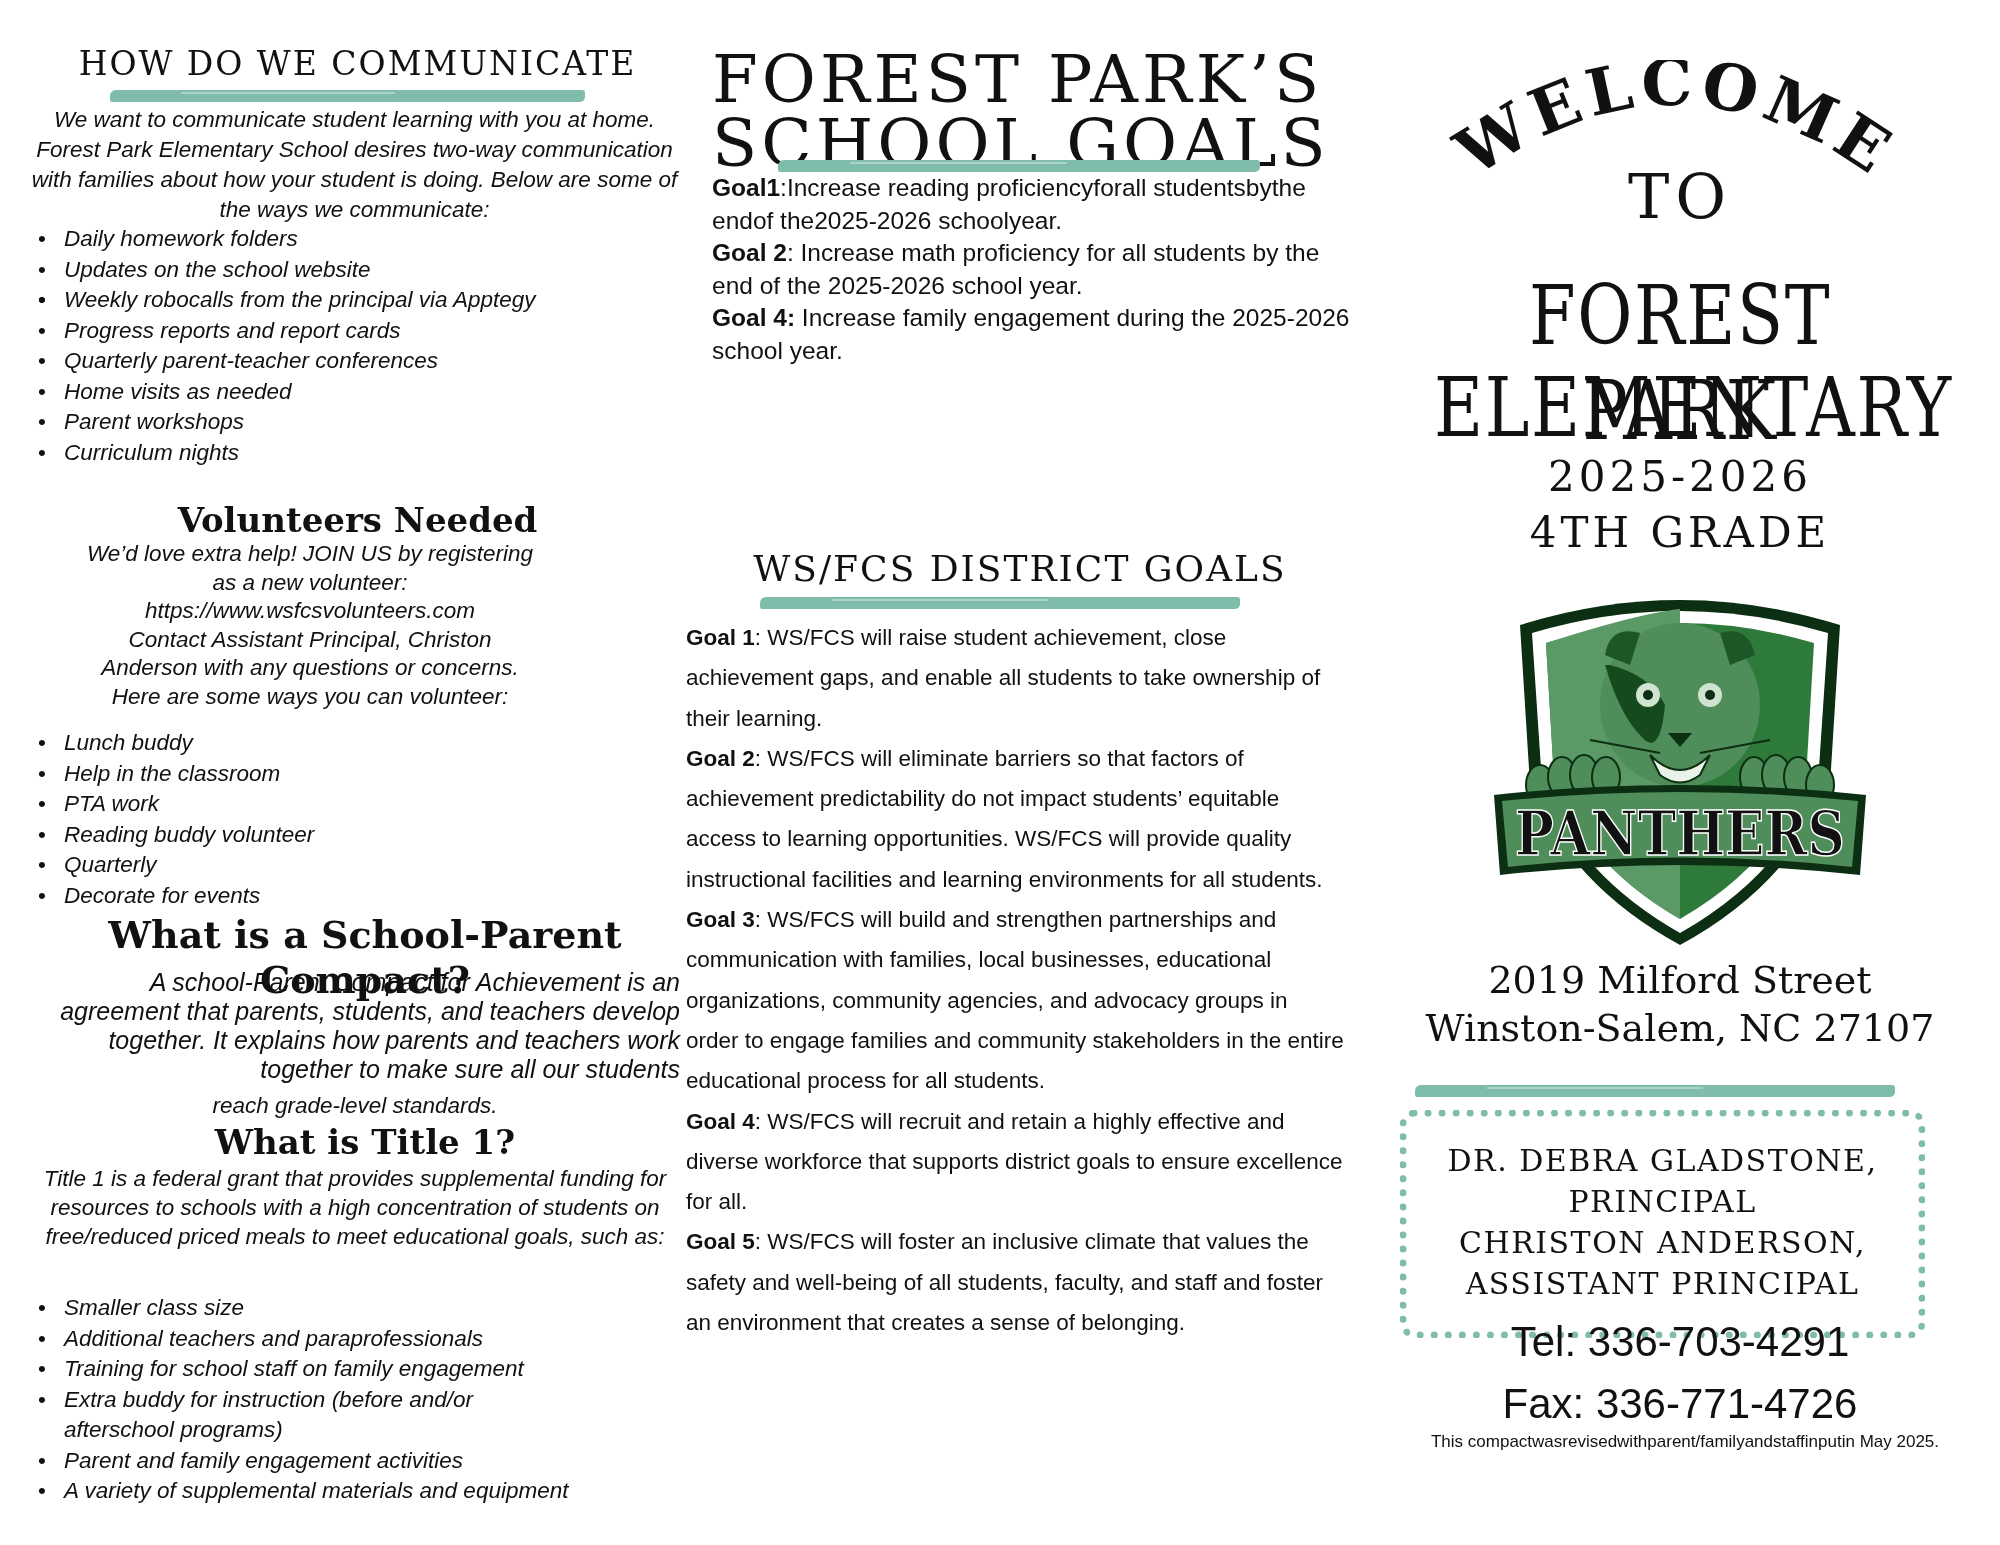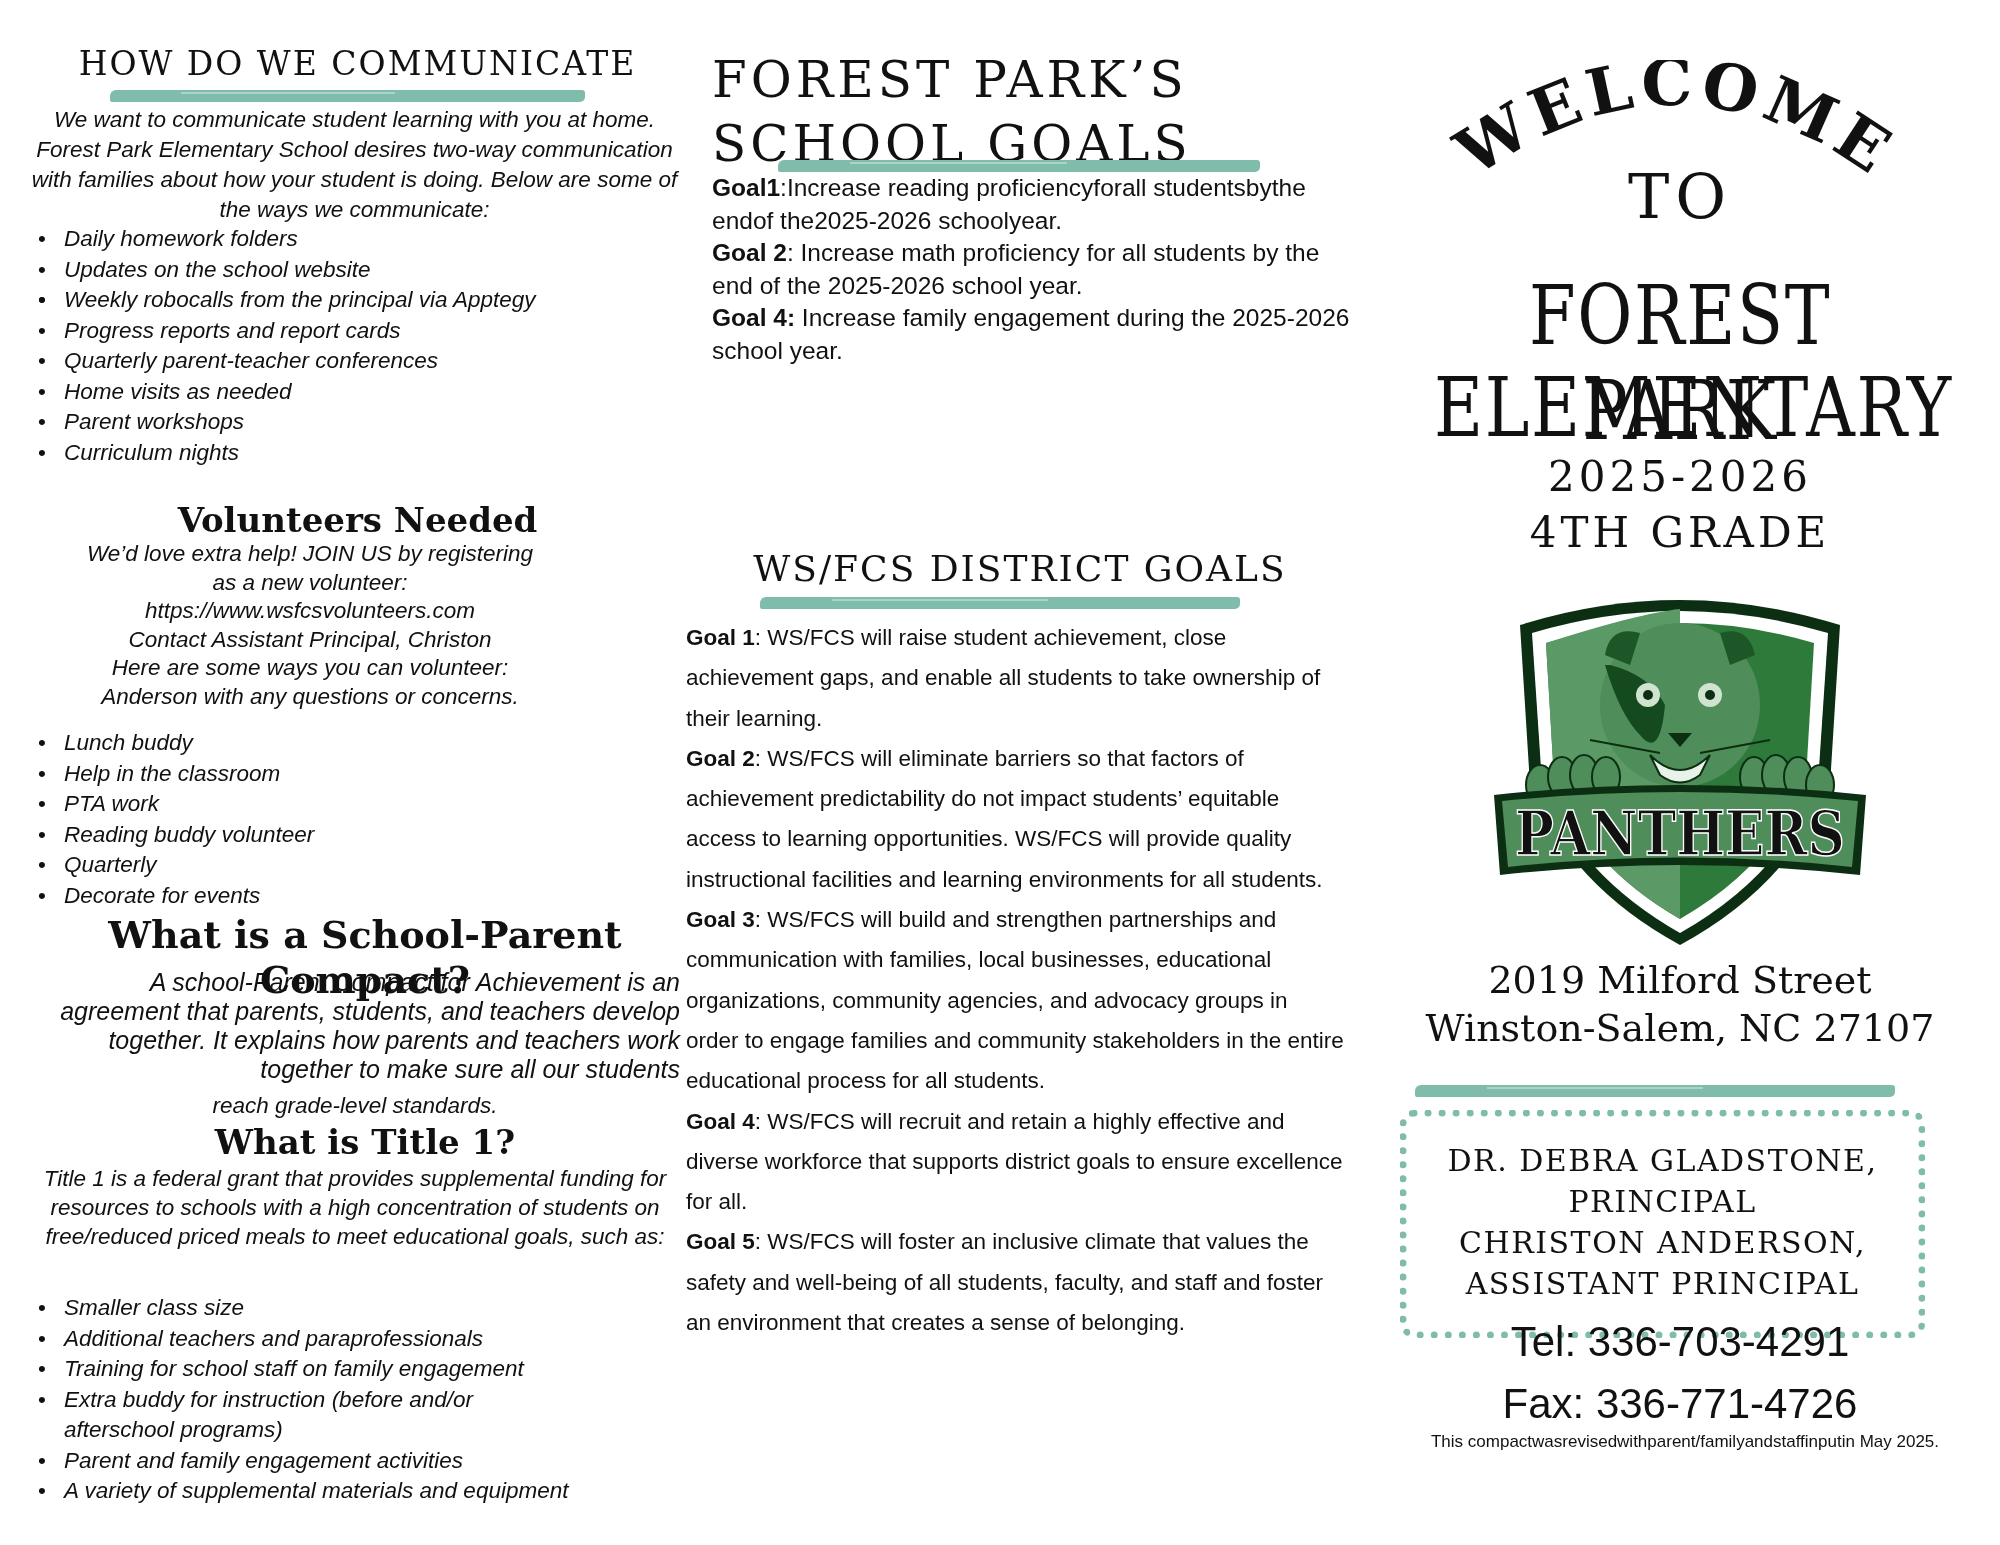--- a/index.html
+++ b/index.html
@@ -25,21 +25,21 @@
   .vol-list li { line-height:30.8px; }
   .h-compact { left:40px; width:650px; top:912px; font-size:38px; font-weight:bold; }
   .compact-text { left:30px; width:650px; top:968px; font-size:25px; line-height:29px;text-align:right; }
   .compact-last { left:30px; width:650px; top:1093px; font-size:22.5px; }
   .h-title1 { left:40px; width:650px; top:1122px; font-size:34px; font-weight:bold; }
   .title1-text { left:30px; width:650px; top:1165px; font-size:22.5px; line-height:28.8px; }
   .title1-list { left:32px; top:1293px; width:650px; }
   .title1-list li { line-height:30.5px; }
 
   
-  .h-goals1 { left:712px; top:48px; font-size:50px; letter-spacing:4px; line-height:64px; }
+  .h-goals1 { left:712px; top:48px; font-size:66px; letter-spacing:4px; line-height:64px; }
   .school-goals { left:712px; top:172px; width:640px; font-size:24.5px; line-height:32.5px; }
   .school-goals b { font-weight:bold; }
   .h-district { left:690px; width:660px; top:548px; font-size:36px; letter-spacing:2px; }
   .district-goals { left:686px; top:618px; width:660px; font-size:22.5px; line-height:40.3px; }
   .district-goals b { font-weight:bold; }
 
   
   .welcome { left:1440px; top:60px; width:470px; height:150px; }
   .to { left:1380px; width:600px; top:160px; font-size:62px; letter-spacing:6px; }
   .fp1 { left:1380px; width:600px; top:268px; font-size:82px; transform:scaleX(0.82); letter-spacing:2px; }
@@ -72,22 +72,22 @@
   <li><span class="dot">•</span><span>Parent workshops</span></li>
   <li><span class="dot">•</span><span>Curriculum nights</span></li>
 </ul>
 
 <div class="abs slab center h-vol">Volunteers Needed</div>
 <div class="abs ital center vol-text">
   <div>We’d love extra help! JOIN US by registering</div>
   <div>as a new volunteer:</div>
   <div>https://www.wsfcsvolunteers.com</div>
   <div>Contact Assistant Principal, Christon</div>
+  <div>Anderson with any questions or concerns.</div>
   <div>Here are some ways you can volunteer:</div>
-  <div>Anderson with any questions or concerns.</div>
 </div>
 <ul class="blist vol-list">
   <li><span class="dot">•</span><span>Lunch buddy</span></li>
   <li><span class="dot">•</span><span>Help in the classroom</span></li>
   <li><span class="dot">•</span><span>PTA work</span></li>
   <li><span class="dot">•</span><span>Reading buddy volunteer</span></li>
   <li><span class="dot">•</span><span>Quarterly</span></li>
   <li><span class="dot">•</span><span>Decorate for events</span></li>
 </ul>
 

